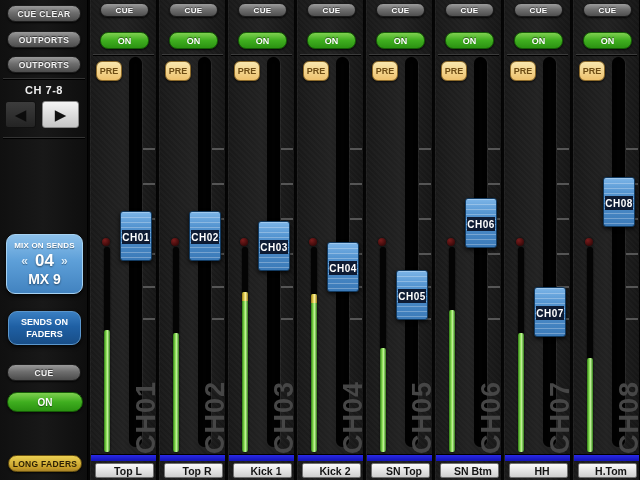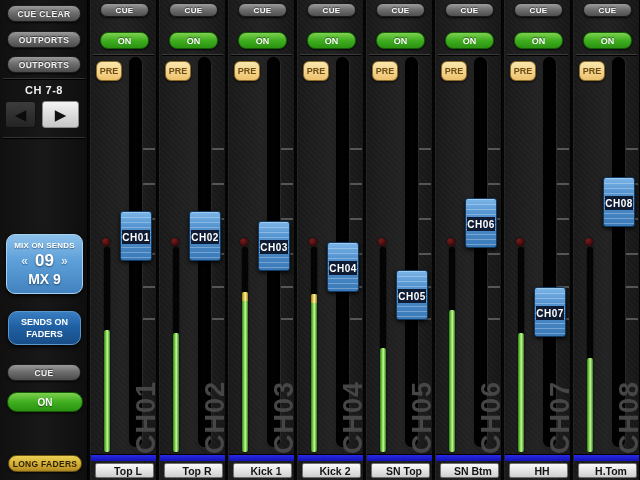--- a/index.html
+++ b/index.html
@@ -155,21 +155,21 @@
     </div>
     <div class="nav-btn" id="nav-right">
       <span>▶</span>
     </div>
     <div class="sep" style="top:137px"></div>
 
     <div id="mix-panel">
       <div id="mix-title">MIX ON SENDS</div>
       <div id="mix-row">
         <span class="mix-chev">«</span>
-        <span id="mix-number">09</span>
+        <span id="mix-number">04</span>
         <span class="mix-chev">»</span>
       </div>
       <div id="mix-name">MX 9</div>
     </div>
 
     <div id="sends-btn">
       <span>SENDS ON</span>
       <span>FADERS</span>
     </div>
 

